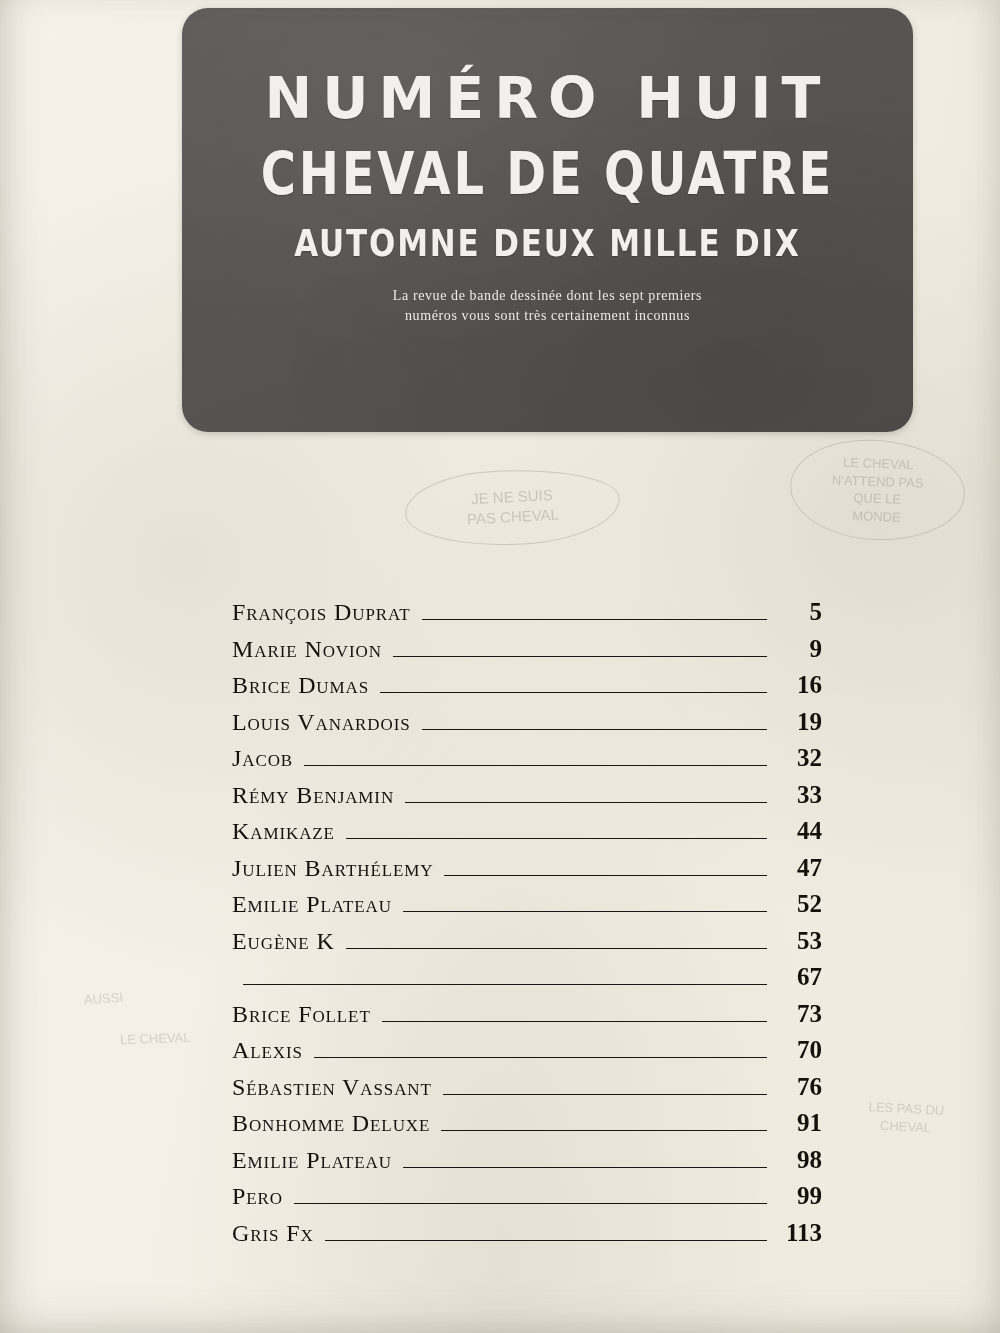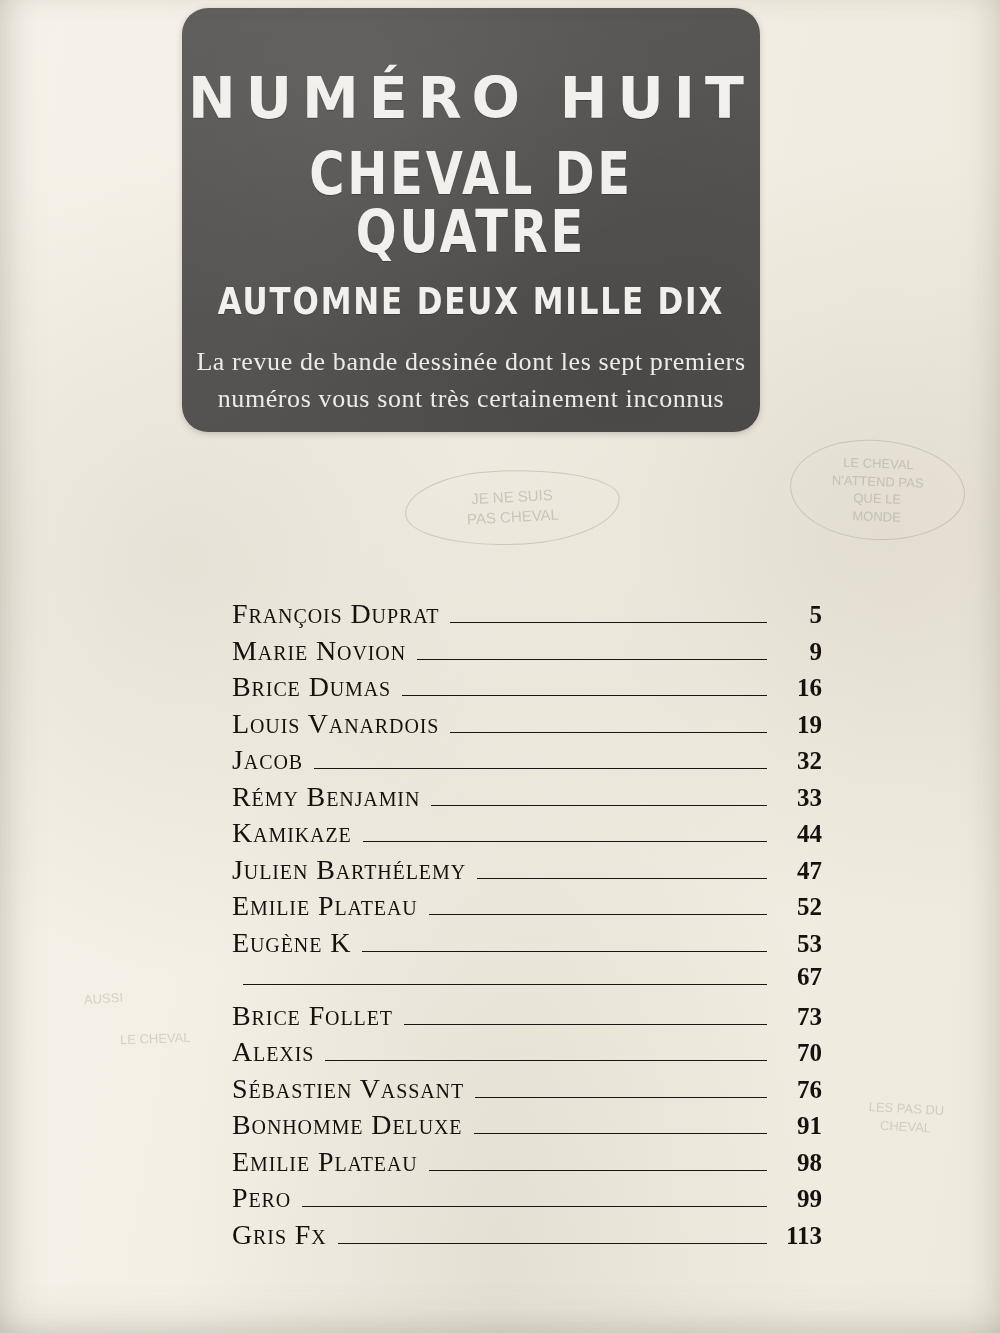--- a/index.html
+++ b/index.html
@@ -59,21 +59,21 @@
     font-size: 13px;
     transform: rotate(2deg);
   }
   .ghost-faint { color: rgba(152,147,134,0.34); font-size: 13px; }
 
   
   .title-plate {
     position: absolute;
     left: 182px;
     top: 8px;
-    width: 578px;
+    width: 731px;
     height: 424px;
     background: linear-gradient(160deg, #5d5c5a 0%, #575654 35%, #504f4d 100%);
     border-radius: 26px;
     box-shadow: 0 2px 6px rgba(80,76,70,0.25);
     overflow: hidden;
   }
   .title-plate::after {
     content: "";
     position: absolute;
     inset: 0;
@@ -113,21 +113,21 @@
     font-size: 37px;
     letter-spacing: 2px;
     line-height: 1.0;
     margin-top: 22px;
     transform: scaleX(0.93);
     text-shadow: 0 1px 1px rgba(0,0,0,0.25);
   }
   .t-sub {
     margin-top: 24px;
     font-family: "Liberation Serif", serif;
-    font-size: 26px;
+    font-size: 14px;
     letter-spacing: 0.6px;
     line-height: 1.42;
     color: #ecebe6;
   }
   .t-sub span { display: block; }
 
   
   .toc {
     position: absolute;
     left: 232px;
@@ -135,21 +135,21 @@
     width: 590px;
   }
   .toc-row {
     display: flex;
     align-items: baseline;
     height: 36.5px;
     color: #15110d;
   }
   .toc-name {
     font-family: "Liberation Serif", serif;
-    font-size: 28px;
+    font-size: 24px;
     font-variant: small-caps;
     letter-spacing: 0.9px;
     white-space: nowrap;
     flex: 0 0 auto;
   }
   .toc-leader {
     flex: 1 1 auto;
     position: relative;
     height: 1px;
     margin: 0 9px 6px 11px;

